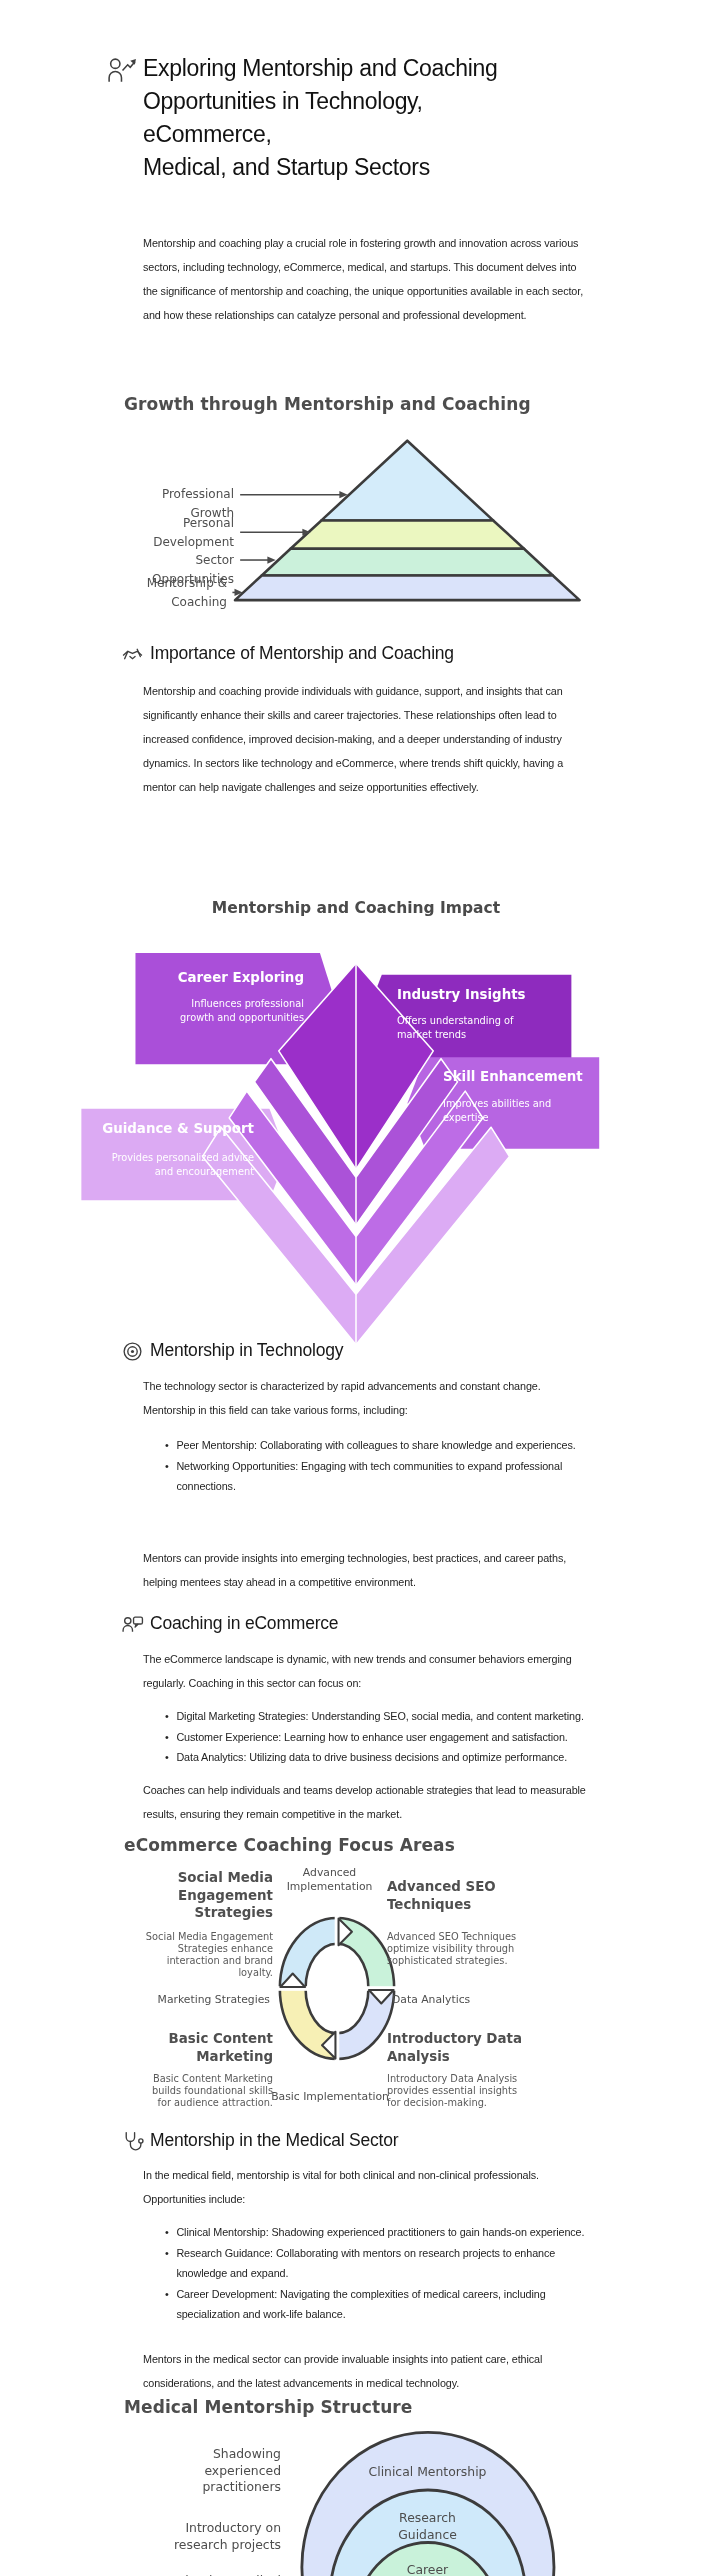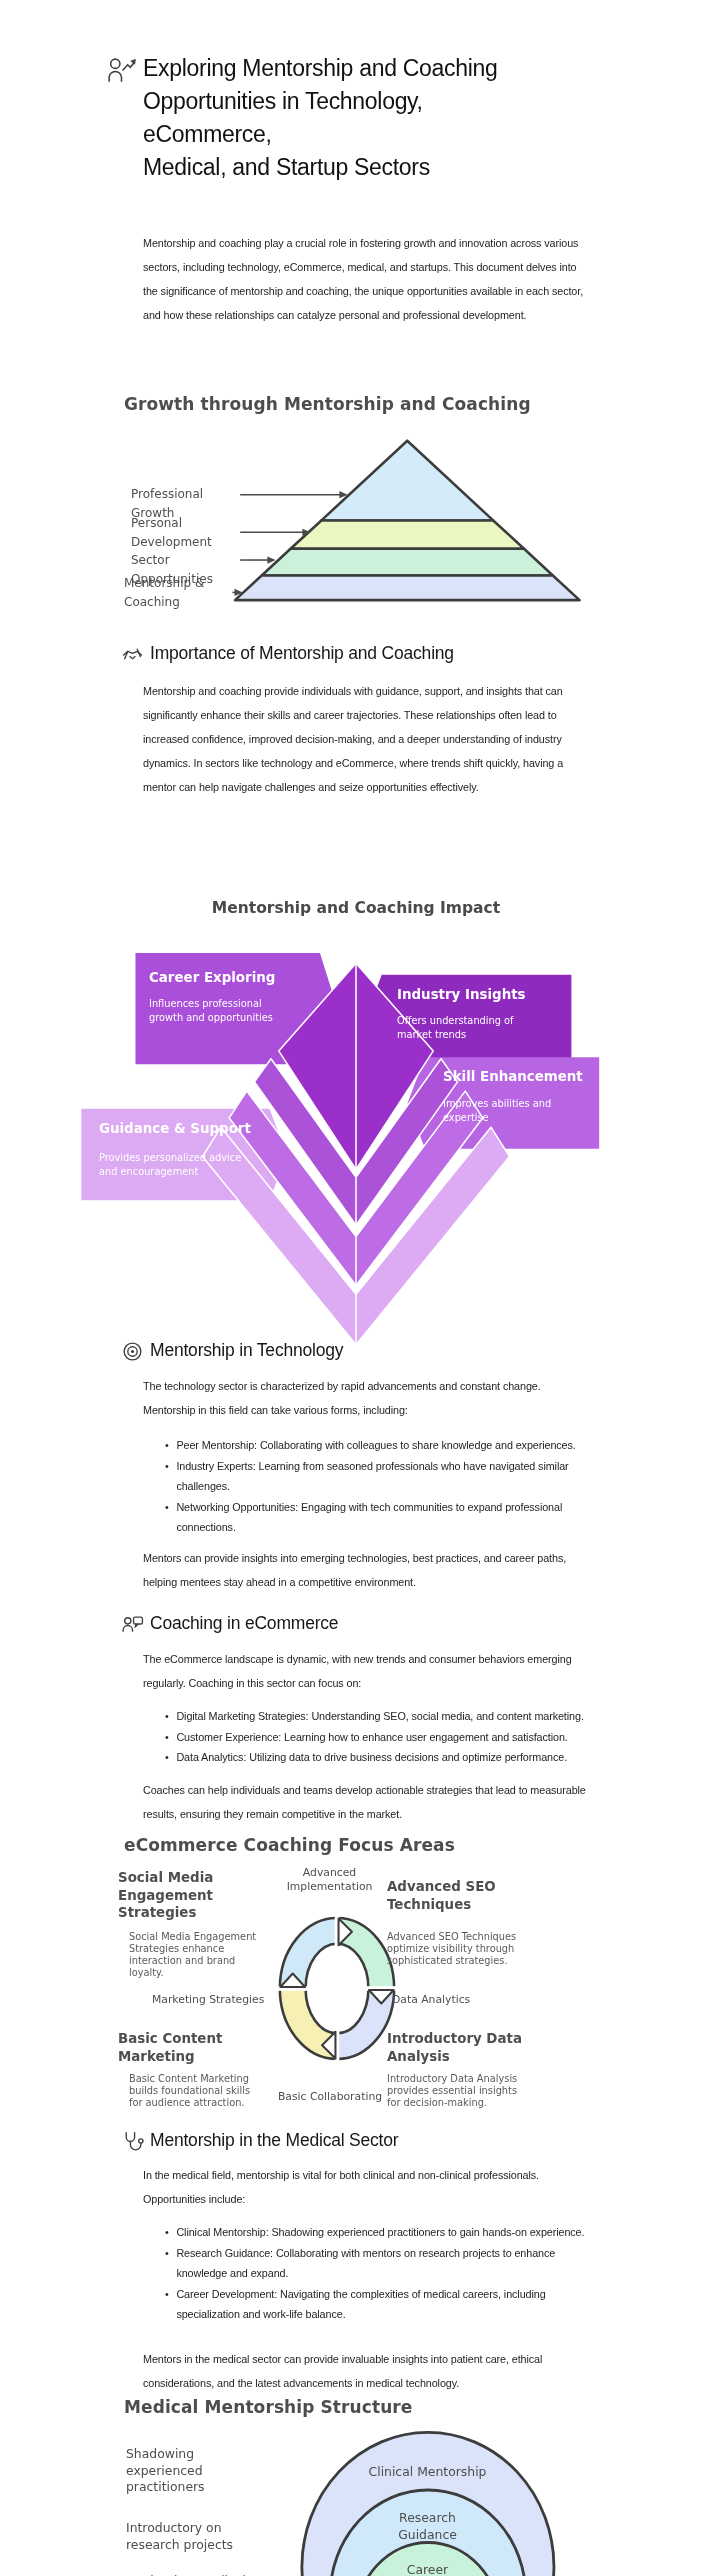--- a/index.html
+++ b/index.html
@@ -8,21 +8,21 @@
   .abs{position:absolute;}
   .h1{font-size:23px;line-height:33px;color:#121212;letter-spacing:-0.3px;}
   .h2{font-size:17.5px;color:#171717;letter-spacing:-0.2px;}
   .p{font-size:10.8px;line-height:24px;color:#242424;letter-spacing:-0.1px;}
   .bullets{font-size:10.8px;letter-spacing:-0.1px;}
   .bi{position:relative;padding-left:12.4px;line-height:20.6px;color:#242424;}
   .bi::before{content:"\2022";position:absolute;left:1px;top:0;color:#242424;}
   .dtitle{font-family:"DejaVu Sans",sans-serif;font-weight:bold;font-size:17px;color:#4d4d4d;text-align:left;letter-spacing:0.1px;}
   .imptitle{font-family:"DejaVu Sans",sans-serif;font-weight:bold;font-size:15.5px;color:#4a4a4a;text-align:center;}
   .dlabel{font-family:"DejaVu Sans",sans-serif;font-size:12px;color:#4f4f4f;line-height:18.5px;white-space:pre-line;}
-  .ra{text-align:left;} .ctr{text-align:center;}
+  .ra{text-align:right;} .ctr{text-align:center;}
   .wtitle{font-family:"DejaVu Sans",sans-serif;font-weight:bold;font-size:13.4px;color:#ffffff;}
   .wdesc{font-family:"DejaVu Sans",sans-serif;font-size:9.8px;line-height:14px;color:#ffffff;white-space:pre-line;}
   .ring-b{font-family:"DejaVu Sans",sans-serif;font-weight:bold;font-size:13.4px;line-height:17.5px;color:#4f4f4f;white-space:pre-line;}
   .ring-d{font-family:"DejaVu Sans",sans-serif;font-size:9.8px;line-height:12px;color:#5a5a5a;white-space:pre-line;}
   .ring-a{font-family:"DejaVu Sans",sans-serif;font-size:10.8px;line-height:14.4px;color:#4f4f4f;white-space:pre-line;}
   .onion-l{font-family:"DejaVu Sans",sans-serif;font-size:12.4px;line-height:16.5px;color:#4d4d4d;white-space:pre-line;}
   svg{display:block;}
 </style>
 </head>
 <body>
@@ -105,21 +105,20 @@
 
   <svg class="abs" style="left:121px;top:1340px" width="23" height="23" viewBox="0 0 44 44">
     <circle cx="22" cy="22" r="16" fill="none" stroke="#3f3f3f" stroke-width="2.6"></circle>
     <circle cx="22" cy="22" r="9" fill="none" stroke="#3f3f3f" stroke-width="2.6"></circle>
     <circle cx="22" cy="22" r="3" fill="#3f3f3f"></circle>
   </svg>
   <div class="abs h2" style="left:150px;top:1340px">Mentorship in Technology</div>
   <div class="abs p" style="left:143px;top:1374px;width:443px">The technology sector is characterized by rapid advancements and constant change. Mentorship in this field can take various forms, including:</div>
   <div class="abs bullets" style="left:164px;top:1435px;width:422px">
     <div class="bi">Peer Mentorship: Collaborating with colleagues to share knowledge and experiences.</div>
-    <div class="bi">Industry Experts: Learning from seasoned professionals who have navigated similar challenges.</div>
     <div class="bi">Networking Opportunities: Engaging with tech communities to expand professional connections.</div>
   </div>
   <div class="abs p" style="left:143px;top:1546px;width:443px">Mentors can provide insights into emerging technologies, best practices, and career paths, helping mentees stay ahead in a competitive environment.</div>
 
   <svg class="abs" style="left:121px;top:1613px" width="23" height="23" viewBox="0 0 44 44">
     <circle cx="13" cy="15" r="6" fill="none" stroke="#3f3f3f" stroke-width="2.6"></circle>
     <path d="M4,36 v-3 a9,9 0 0 1 18,0 v3" fill="none" stroke="#3f3f3f" stroke-width="2.6"></path>
     <rect x="24" y="8" width="17" height="13" rx="3" fill="none" stroke="#3f3f3f" stroke-width="2.6"></rect>
     <path d="M29,21 l-2,6 6,-6" fill="none" stroke="#3f3f3f" stroke-width="2.6" stroke-linejoin="round"></path>
   </svg>
@@ -161,21 +160,21 @@
 interaction and brand
 loyalty.</div>
   <div class="abs ring-a ra" style="left:152px;top:1993px;width:118px">Marketing Strategies</div>
   <div class="abs ring-b ra" style="left:118px;top:2030px;width:155px">Basic Content
 Marketing</div>
   <div class="abs ring-d ra" style="left:129px;top:2073px;width:144px">Basic Content Marketing
 builds foundational skills
 for audience attraction.</div>
   <div class="abs ring-a ctr" style="left:278px;top:1866px;width:103px">Advanced
 Implementation</div>
-  <div class="abs ring-a ctr" style="left:268px;top:2090px;width:124px">Basic Collaborating</div>
+  <div class="abs ring-a ctr" style="left:268px;top:2090px;width:124px">Basic Implementation</div>
   <div class="abs ring-b" style="left:387px;top:1878px;width:155px">Advanced SEO
 Techniques</div>
   <div class="abs ring-d" style="left:387px;top:1931px;width:149px">Advanced SEO Techniques
 optimize visibility through
 sophisticated strategies.</div>
   <div class="abs ring-a" style="left:392px;top:1993px;width:118px">Data Analytics</div>
   <div class="abs ring-b" style="left:387px;top:2030px;width:165px">Introductory Data
 Analysis</div>
   <div class="abs ring-d" style="left:387px;top:2073px;width:149px">Introductory Data Analysis
 provides essential insights

